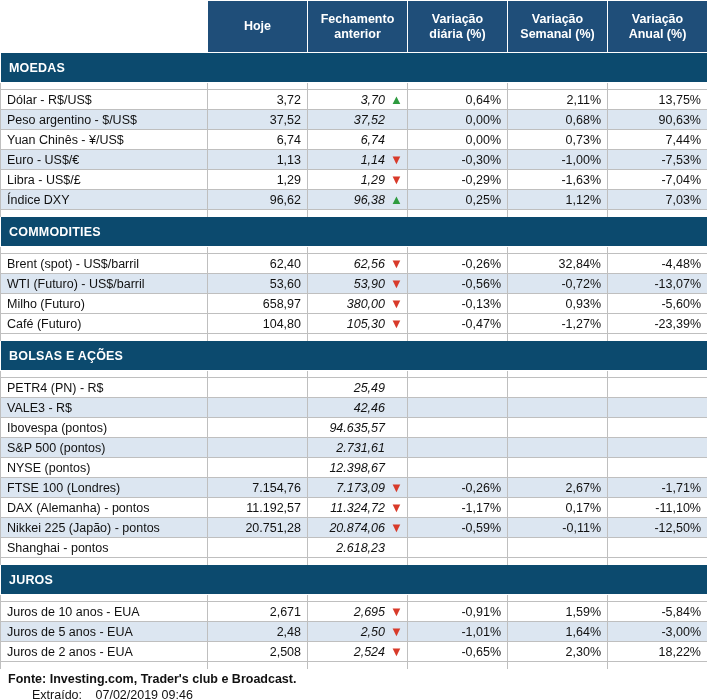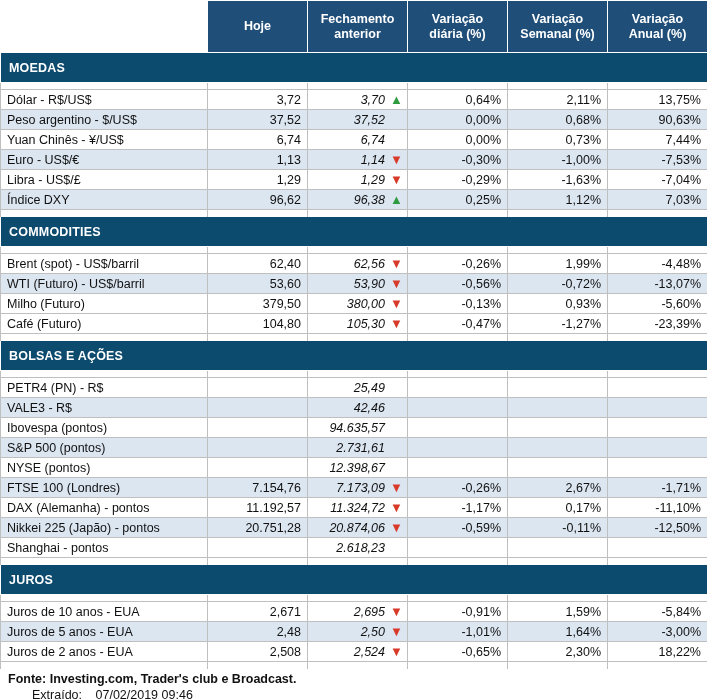--- a/index.html
+++ b/index.html
@@ -237,39 +237,39 @@
       <tr class="white">
         <td class="label">Brent (spot) - US$/barril</td>
         <td class="num">62,40</td>
         <td class="num">
           <div class="prevwrap">
             <span class="v">62,56</span>
             <span class="arrow down">▼</span>
           </div>
         </td>
         <td class="num">-0,26%</td>
-        <td class="num">1,99%</td>
+        <td class="num">32,84%</td>
         <td class="num">-4,48%</td>
       </tr>
       <tr class="alt">
         <td class="label">WTI (Futuro) - US$/barril</td>
         <td class="num">53,60</td>
         <td class="num">
           <div class="prevwrap">
             <span class="v">53,90</span>
             <span class="arrow down">▼</span>
           </div>
         </td>
         <td class="num">-0,56%</td>
         <td class="num">-0,72%</td>
         <td class="num">-13,07%</td>
       </tr>
       <tr class="white">
         <td class="label">Milho (Futuro)</td>
-        <td class="num">379,50</td>
+        <td class="num">658,97</td>
         <td class="num">
           <div class="prevwrap">
             <span class="v">380,00</span>
             <span class="arrow down">▼</span>
           </div>
         </td>
         <td class="num">-0,13%</td>
         <td class="num">0,93%</td>
         <td class="num">-5,60%</td>
       </tr>

